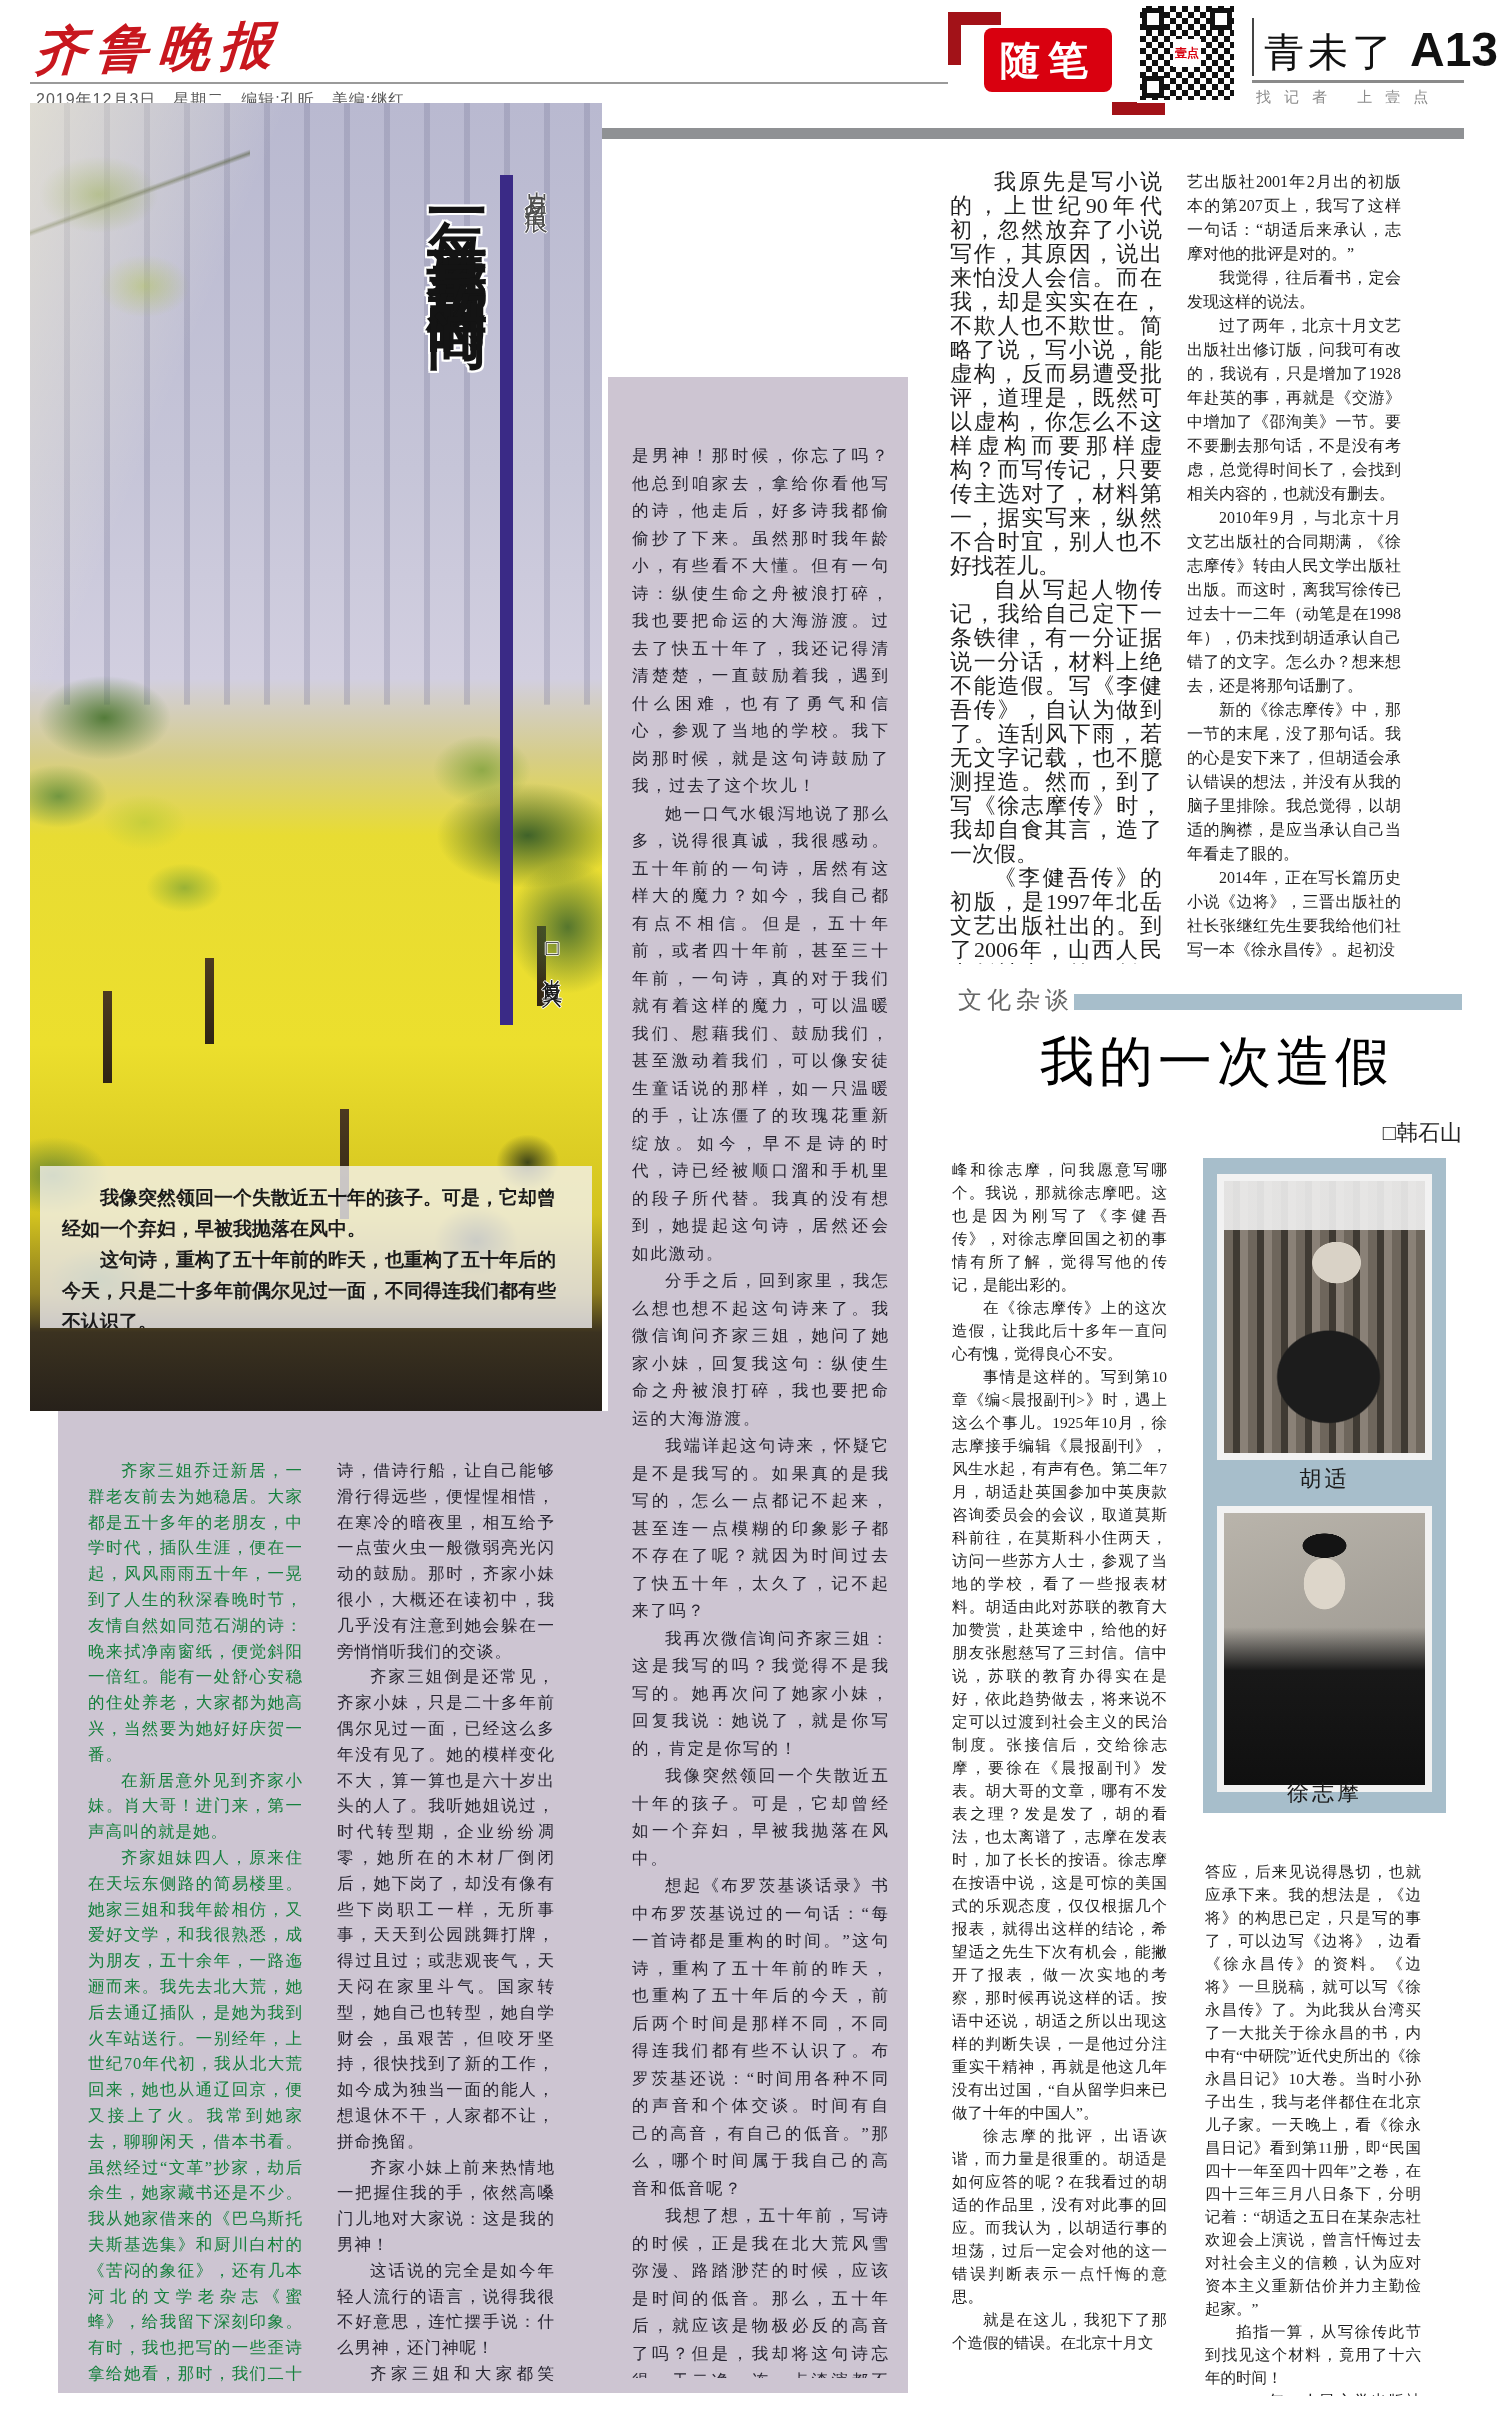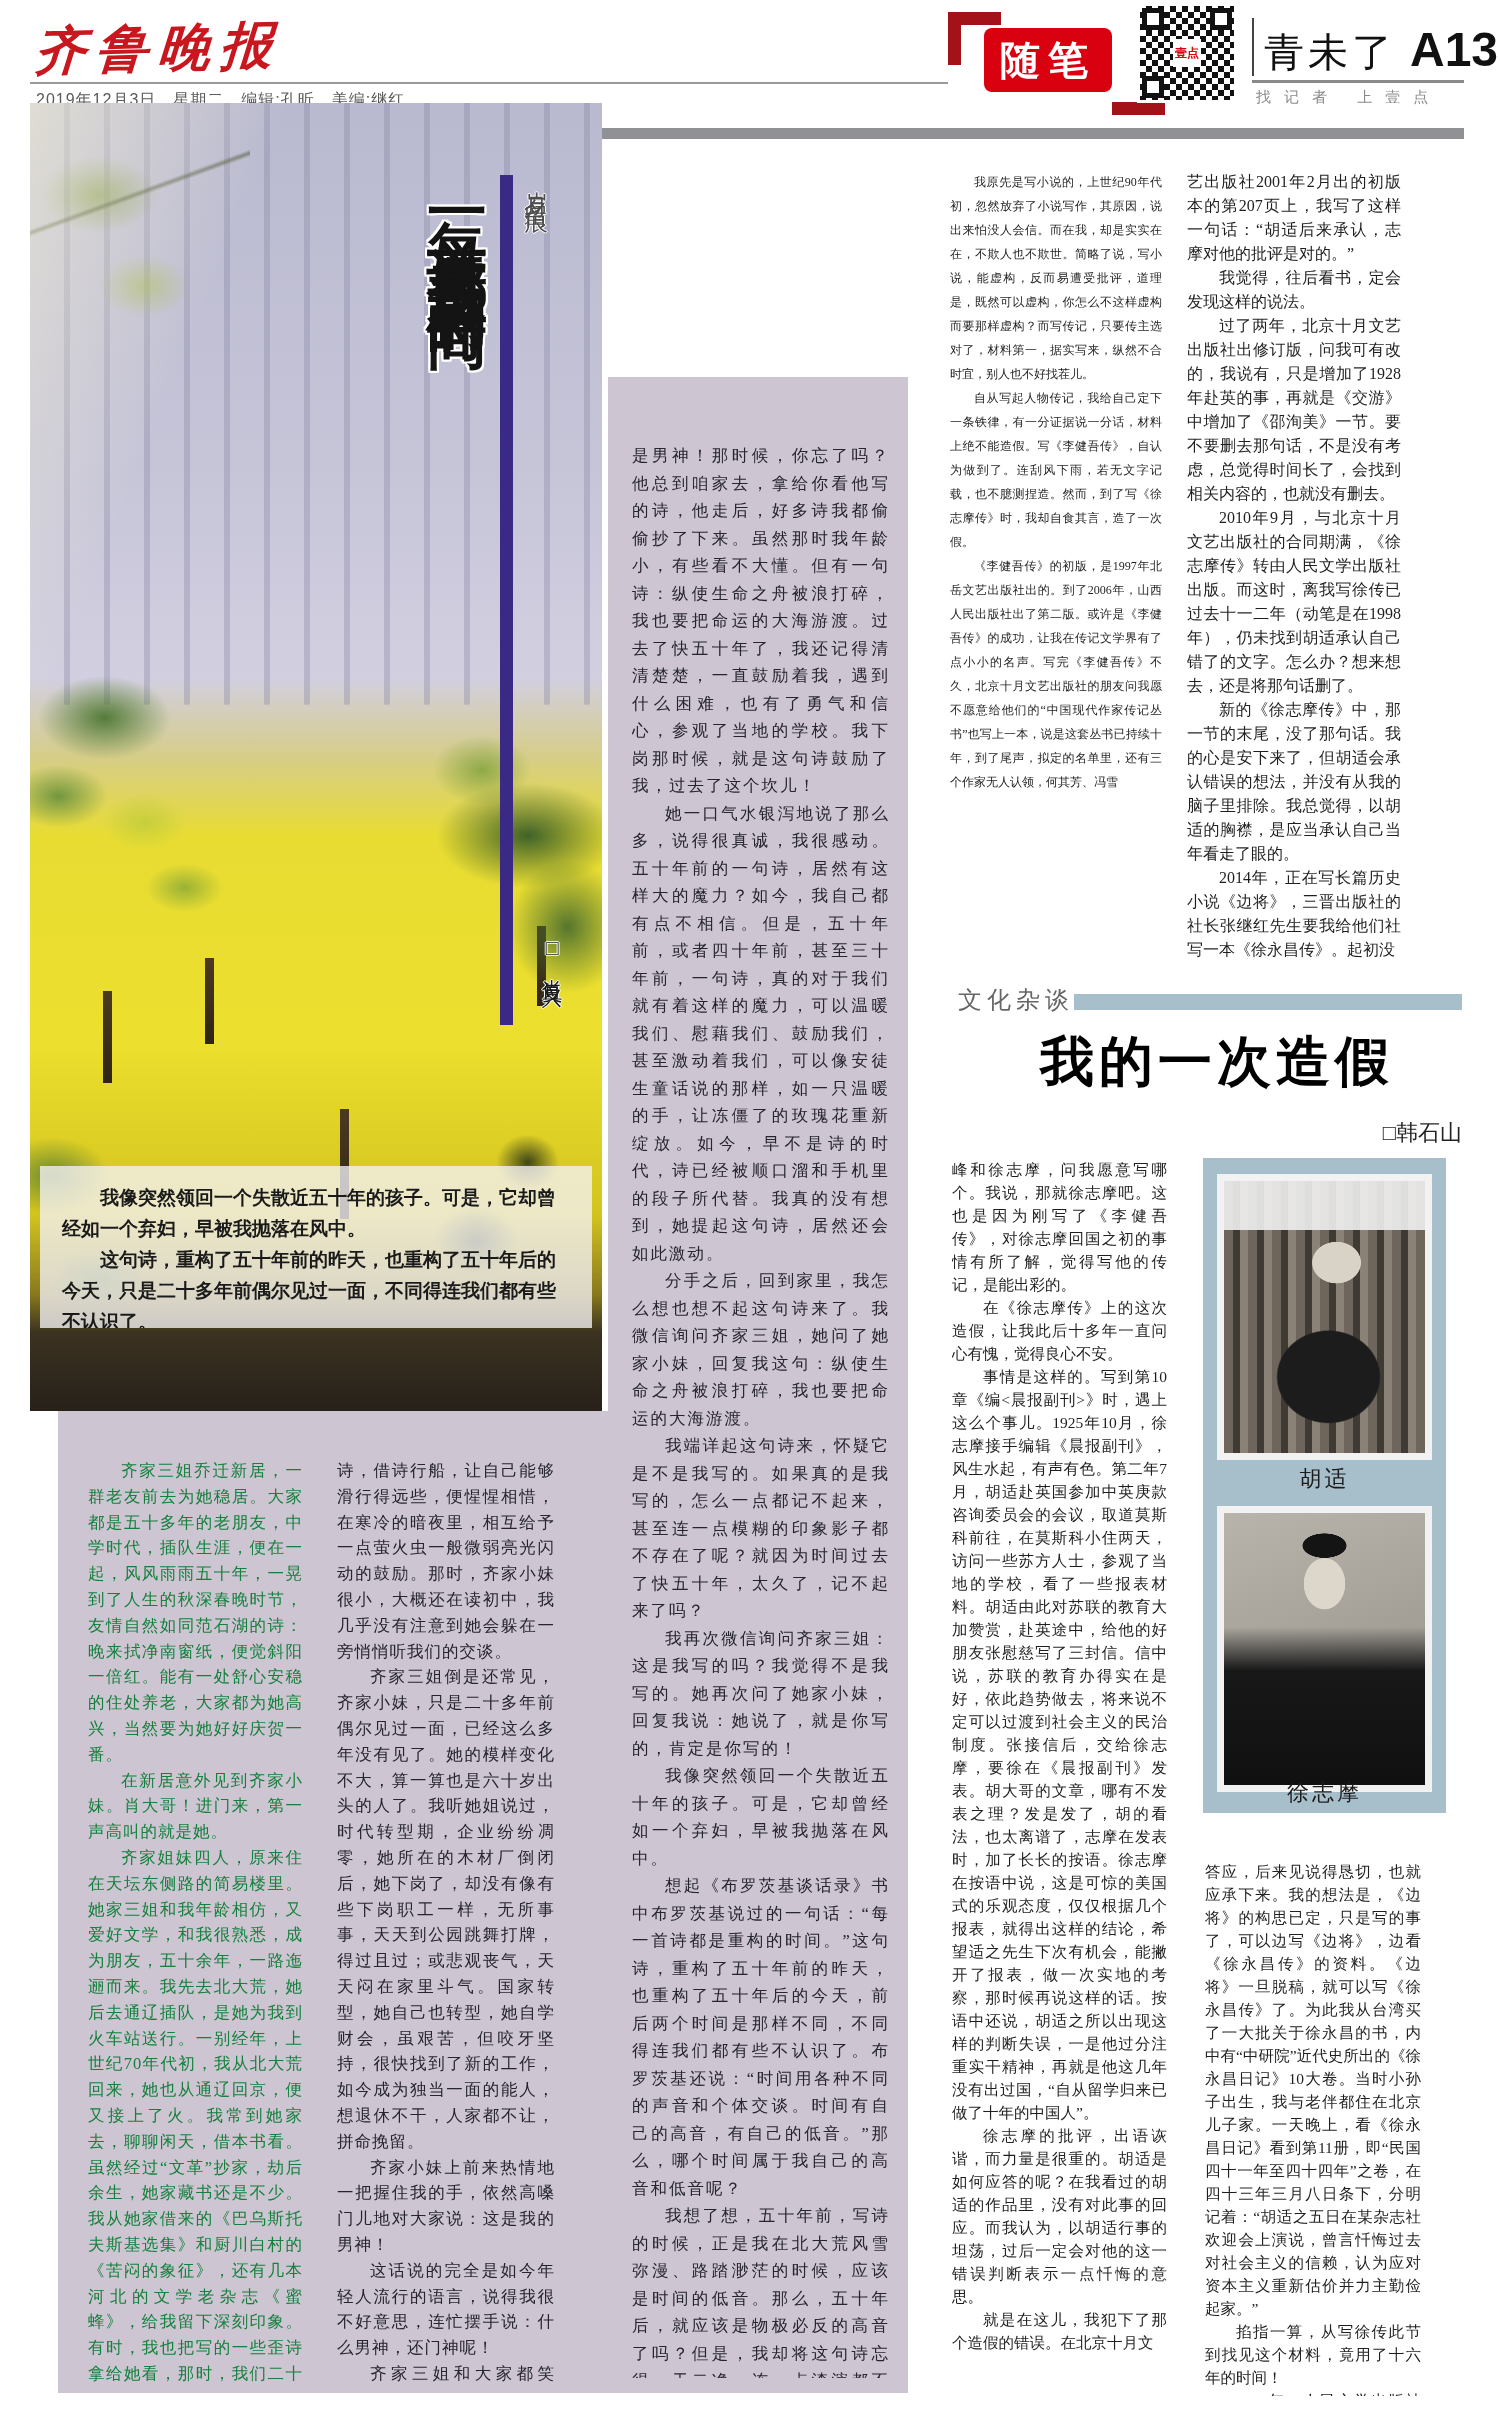--- a/index.html
+++ b/index.html
@@ -87,26 +87,26 @@
 
   .col{overflow:hidden;text-align:justify;}
   .col p{margin:0;text-indent:2em;}
   .col.cont p:first-child{text-indent:0;}
 
   .colM{left:632px;top:442px;width:258px;height:1936px;font-size:16.5px;line-height:27.5px;letter-spacing:2px;color:#262430;}
   .colL1{left:88px;top:1458px;width:215px;height:930px;font-size:16.5px;line-height:25.8px;letter-spacing:1px;color:#15803d;}
   .colL2{left:337px;top:1458px;width:218px;height:930px;font-size:16.5px;line-height:25.8px;letter-spacing:1px;color:#262430;}
 
   
-  .colT1{left:950px;top:170px;width:212px;height:794px;font-size:12px;line-height:24px;color:#1f1f1f;}
+  .colT1{left:950px;top:170px;width:212px;height:794px;font-size:22px;line-height:24px;color:#1f1f1f;}
   .colT2{left:1187px;top:170px;width:214px;height:794px;font-size:16px;line-height:24px;color:#1f1f1f;}
 
   .sec2{left:958px;top:984px;font-size:24px;color:#666;letter-spacing:5px;}
   .sec2-bar{left:1074px;top:994px;width:388px;height:16px;background:#a7becb;}
-  .title2{left:1040px;top:1026px;font-size:54px;font-weight:700;color:#000;letter-spacing:5px;
+  .title2{left:1040px;top:1026px;font-size:54px;font-weight:400;color:#000;letter-spacing:5px;
           font-family:"Liberation Sans","DejaVu Sans",sans-serif;}
   .byline2{left:1330px;top:1118px;width:132px;text-align:right;font-size:22px;color:#222;}
 
   .colB1{left:952px;top:1158px;width:215px;height:1240px;font-size:15.5px;line-height:23px;color:#1f1f1f;}
   .colB2{left:1205px;top:1860px;width:216px;height:536px;font-size:15.5px;line-height:23px;color:#1f1f1f;}
 
   .photo-panel{left:1180px;top:1158px;width:243px;height:655px;background:#a7becb;margin-left:23px;}
   .photo{position:absolute;left:14px;box-sizing:border-box;border:7px solid #f2f2f2;width:215px;}
   .photo1{top:16px;height:286px;
     background:

